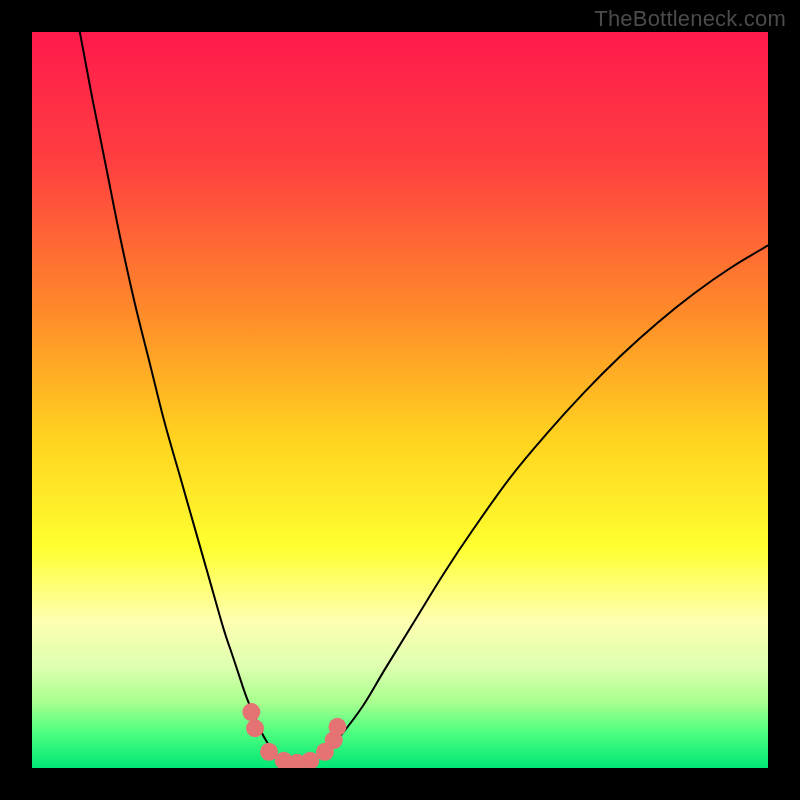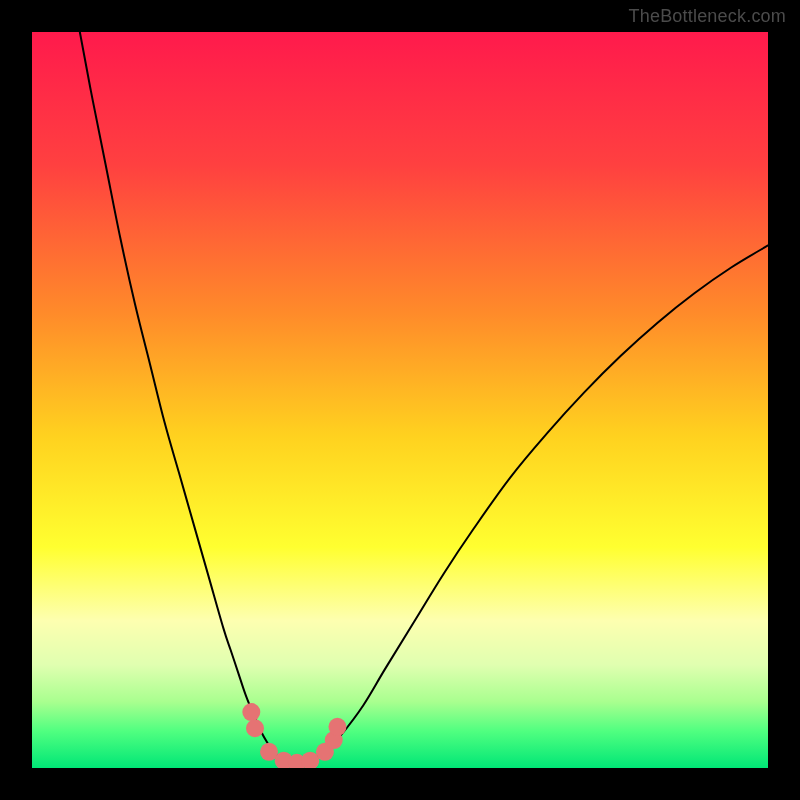--- a/index.html
+++ b/index.html
@@ -29,21 +29,21 @@
   .plot-area svg {
     display: block;
     width: 736px;
     height: 736px;
   }
   .watermark {
     position: absolute;
     top: 6px;
     right: 14px;
     color: #4b4b4b;
-    font-size: 18px;
+    font-size: 22px;
     letter-spacing: 0.2px;
     font-weight: 400;
   }
 </style>
 </head>
 <body>
 
 <div class="frame">
   <div class="plot-area">
     <svg id="chart-svg" viewBox="0 0 736 736">

